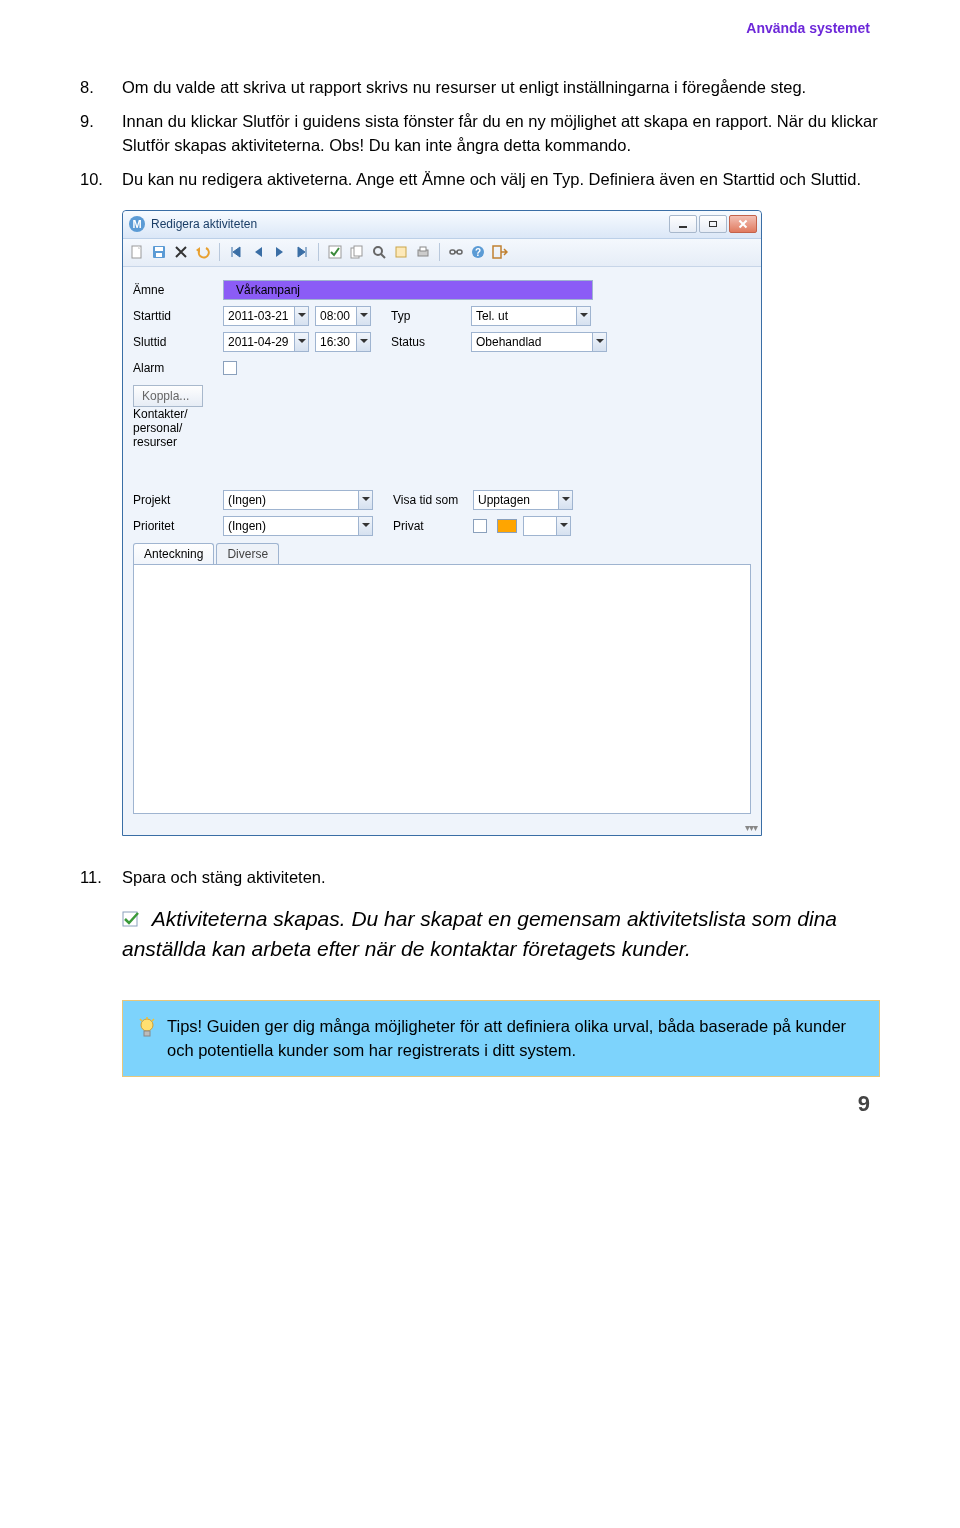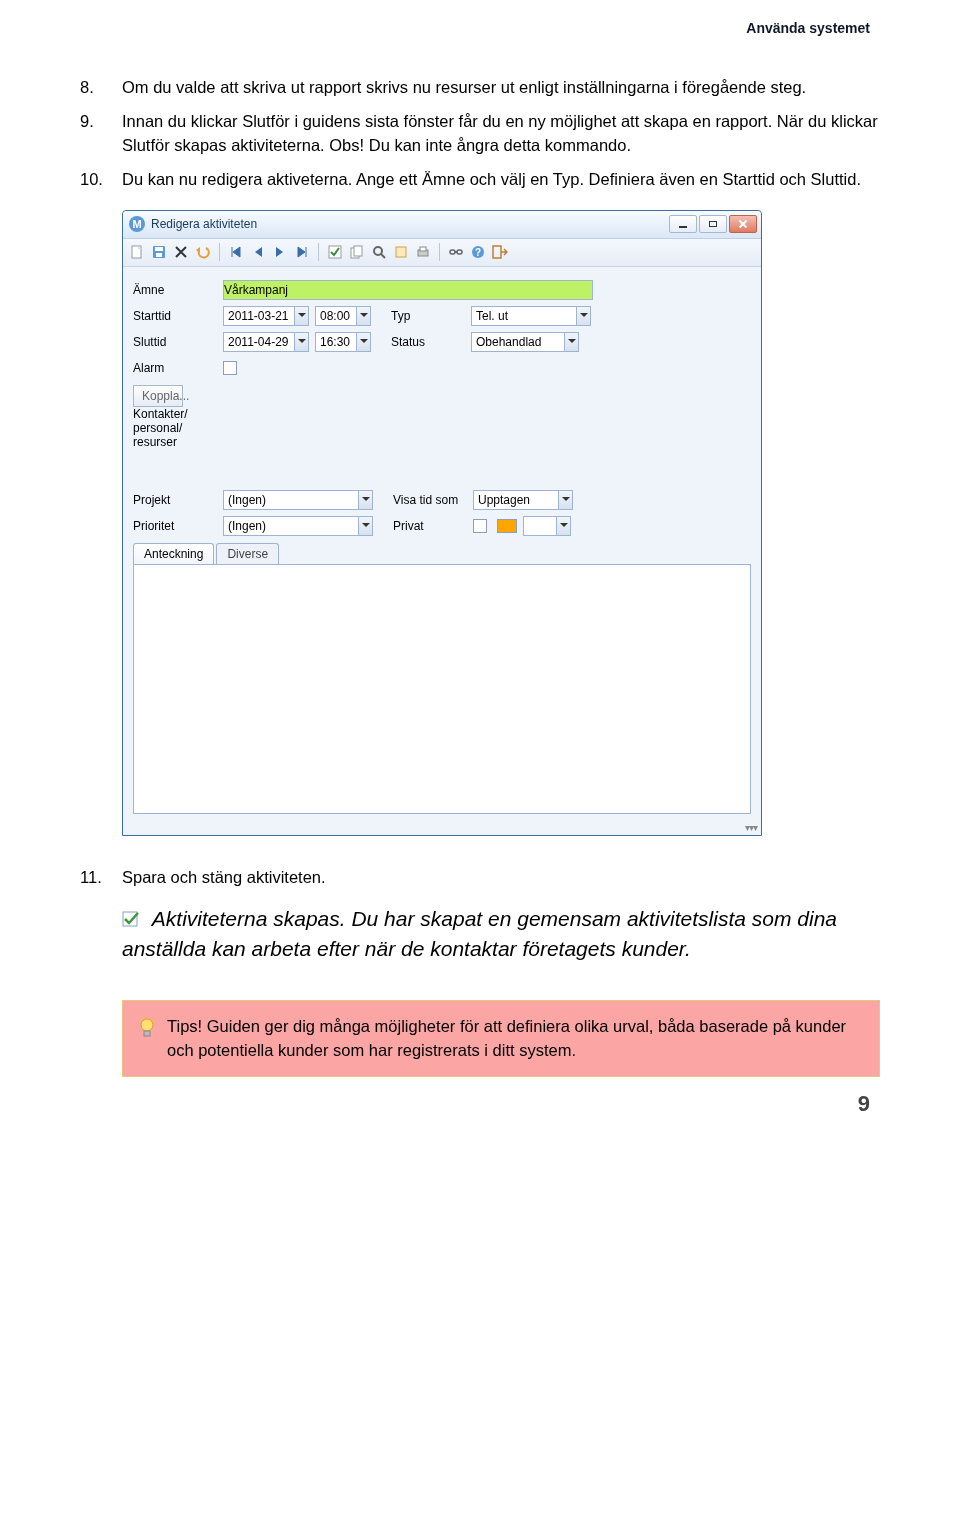--- a/index.html
+++ b/index.html
@@ -10,21 +10,21 @@
     background: #fff;
     color: #000;
   }
   .page {
     position: relative;
     width: 960px;
     padding: 0 80px 60px 80px;
   }
   .header {
     text-align: right;
-    color: #0f172a;
+    color: #6d28d9;
     font-size: 14px;
     font-weight: bold;
     padding-top: 20px;
     padding-bottom: 40px;
     padding-right: 10px;
   }
   .instr-list { font-size: 16.5px; line-height: 1.45; }
   .instr-item { display: flex; margin-bottom: 10px; }
   .instr-num { width: 42px; flex-shrink: 0; }
   .instr-body { flex: 1; }
@@ -87,22 +87,22 @@
   }
   .tb-sep { width:1px; height:18px; background:#b8c8dc; margin:0 2px;}
   svg { display: block; }
 
   .form { padding: 10px 10px 6px 10px; background:#eff4fb; }
   .row { display: flex; align-items: center; height: 26px; }
   .lbl { width: 90px; color:#000; }
   .lbl2 { width: 80px; margin-left: 20px; }
   .field {
     height: 20px; border: 1px solid #9fb4d0;
-    background: #bef264; display: flex; align-items: center;
-    padding: 0 0; font-size: 12px; color:#000;
+    background: #8b5cf6; display: flex; align-items: center;
+    padding: 0 12px; font-size: 12px; color:#000;
   }
   .combo {
     position: relative; border:1px solid #9fb4d0; background:#fff; height:20px;
     display:flex; align-items:center; padding:0 16px 0 4px;text-align:center;
   }
   .combo .dd {
     position:absolute; right:0; top:0; width:14px; height:100%;
     background:linear-gradient(#f1f5fb,#d6e1f0);
     border-left:1px solid #9fb4d0;
     display:flex;align-items:center;justify-content:center;
@@ -132,21 +132,21 @@
   
   .checkmark-ico {
     width: 18px; height: 18px; display:inline-block; vertical-align: -3px;
     margin-right: 6px;
   }
   .callout-block { margin: 14px 0 4px 42px; font-size:21px; line-height:1.45; }
   .callout-italic { font-style: italic; }
   .tips-box {
     margin: 36px 0 0 42px;
     border: 1px solid #e8c77a;
-    background: #fca5a5;
+    background: #7dd3fc;
     padding: 14px 16px 14px 14px;
     font-size: 16.5px; line-height:1.4;
     display:flex;
   }
   .bulb {
     width: 22px; height:22px; flex-shrink:0; margin-right:8px; margin-top:2px;
   }
   .footer-pagenum {
     position:absolute; bottom: 20px; right: 90px;
     font-size: 22px; font-weight: bold; color:#444;
@@ -321,31 +321,31 @@
         <div class="combo" style="width:86px">
             <span>2011-04-29</span>
             <div class="dd"></div>
           </div>
         <div style="width:6px"></div>
         <div class="combo" style="width:56px">
             <span>16:30</span>
             <div class="dd"></div>
           </div>
         <div class="lbl2">Status</div>
-        <div class="combo" style="width:108px">
+        <div class="combo" style="width:136px">
             <span>Obehandlad</span>
             <div class="dd"></div>
           </div>
       </div>
       <div class="row">
         <div class="lbl">Alarm</div>
         <div class="chk"></div>
       </div>
       <div class="row" style="height:auto;align-items:flex-start;padding-top:4px">
-        <div class="btn" style="width:50px">Koppla...</div>
+        <div class="btn" style="width:70px">Koppla...</div>
       </div>
       <div class="row" style="height:auto;align-items:flex-start">
         <div class="lbl" style="line-height:1.2;white-space:pre-line;height:50px">Kontakter/
 personal/
 resurser</div>
       </div>
       <div style="height:30px"></div>
       <div class="row">
         <div class="lbl">Projekt</div>
         <div class="combo" style="width:150px">

